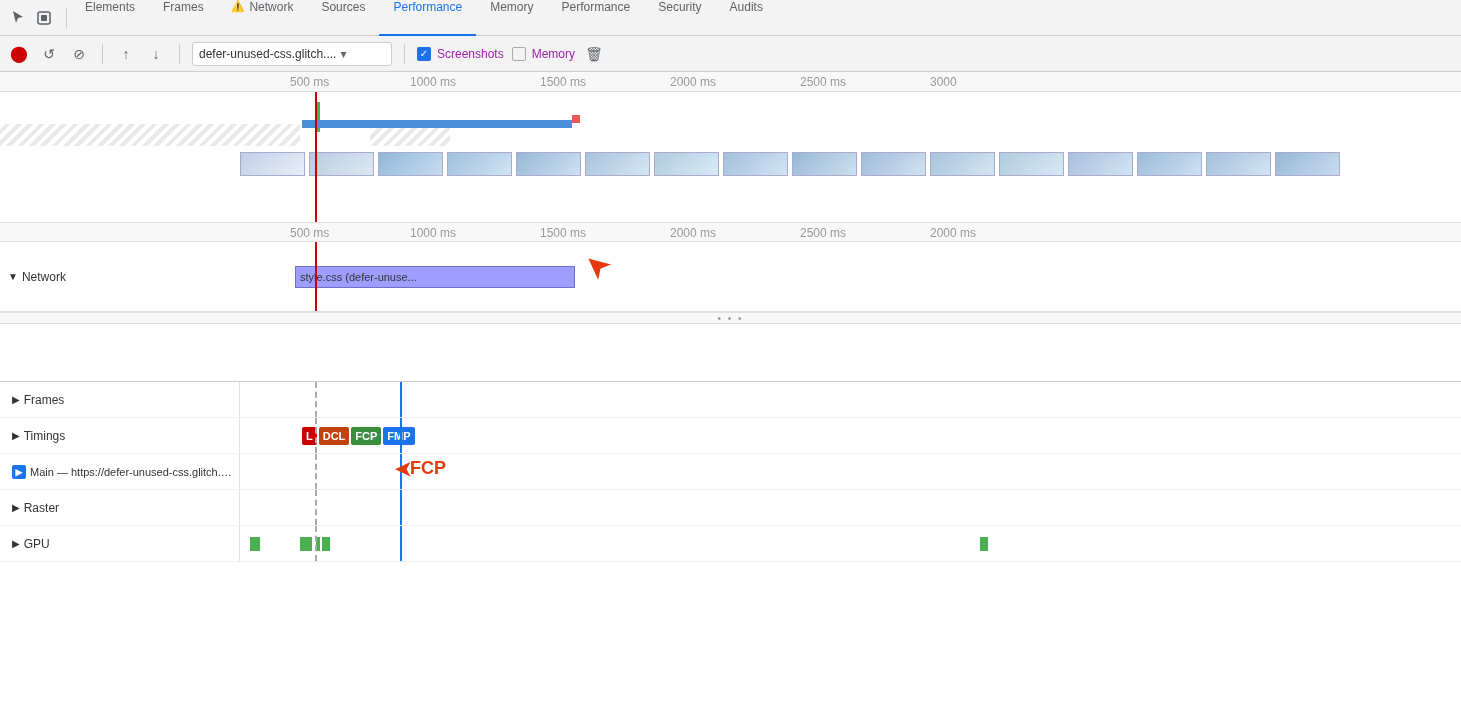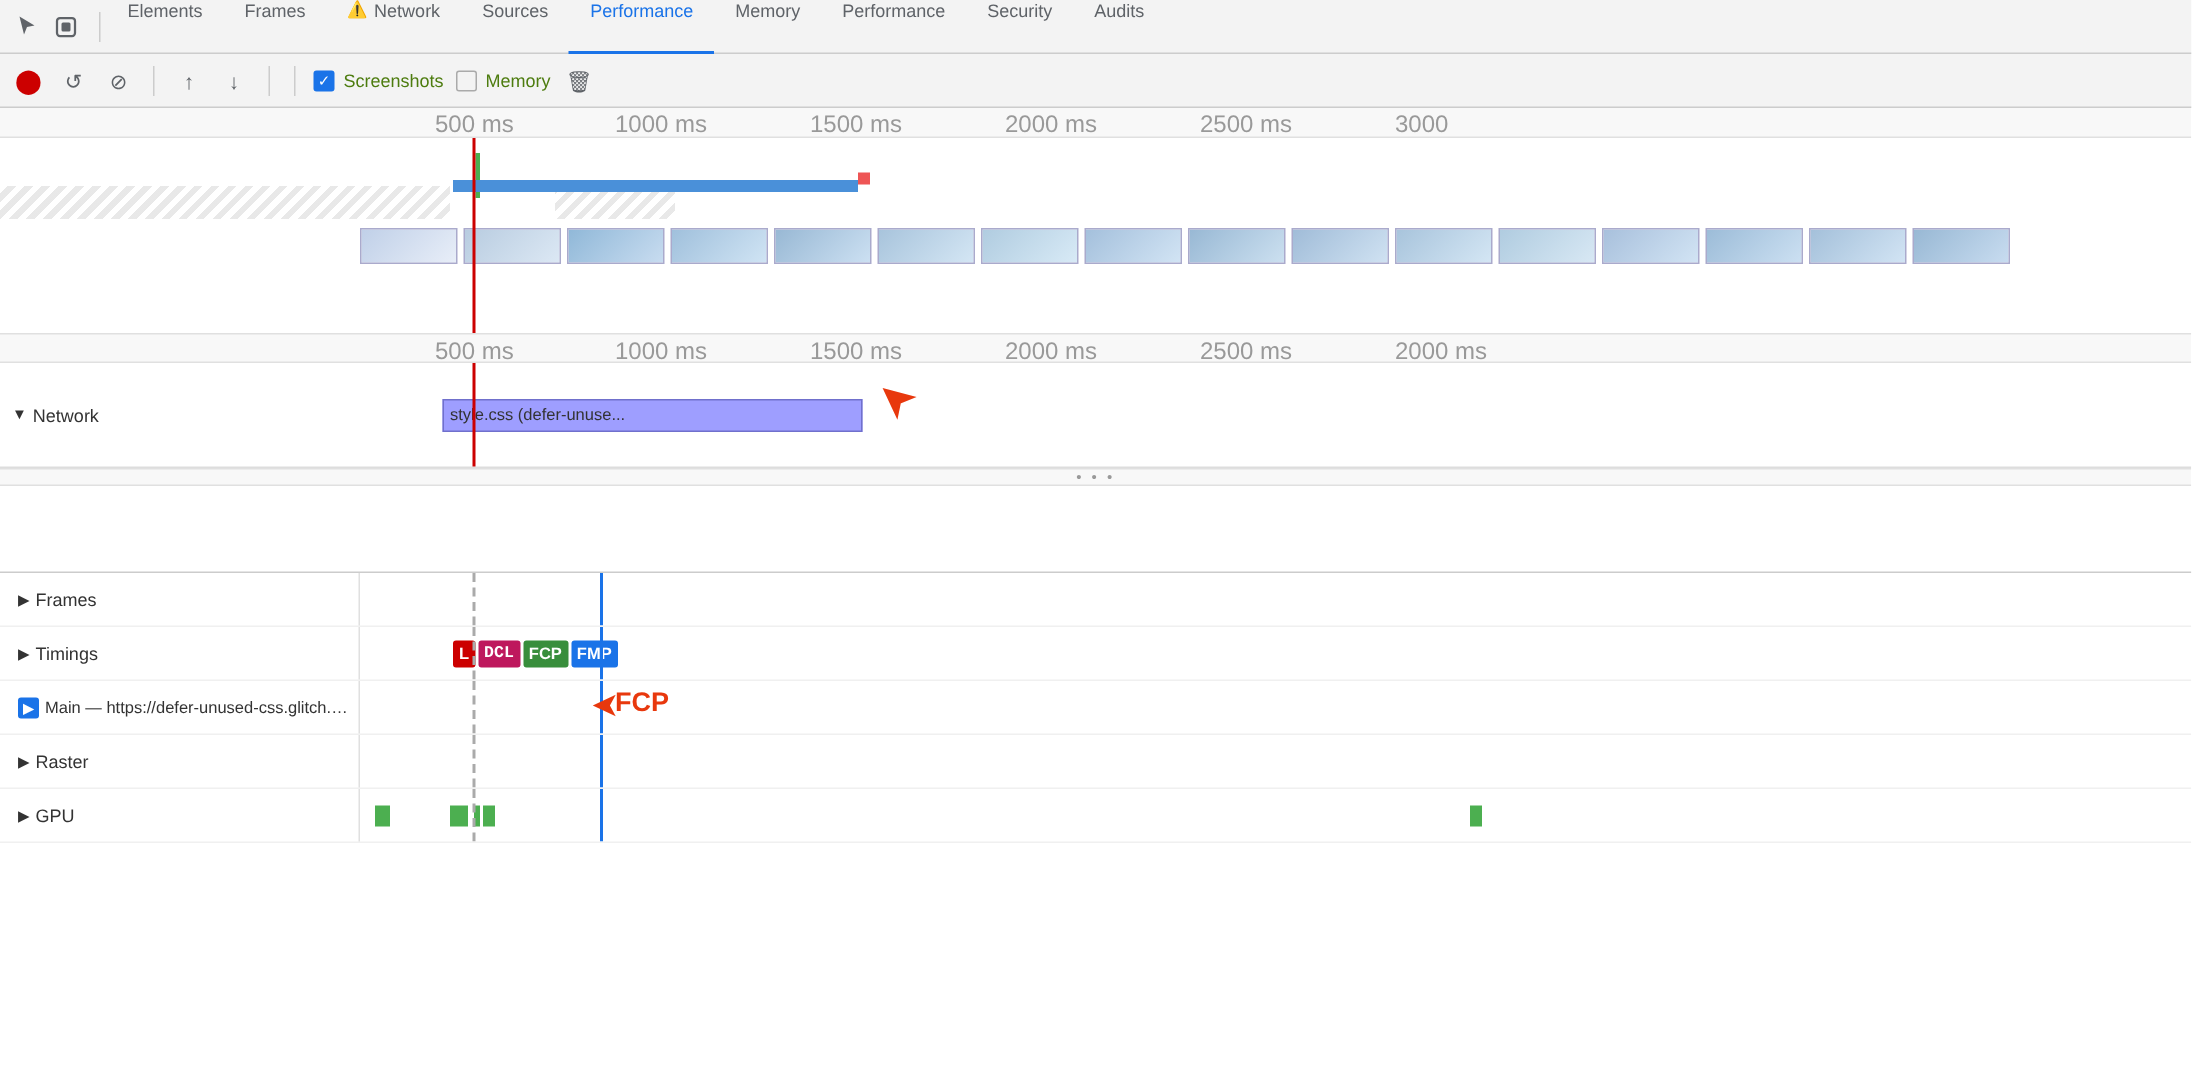--- a/index.html
+++ b/index.html
@@ -78,21 +78,21 @@
       color: #333;
       height: 24px;
       min-width: 200px;
       gap: 4px;
     }
     .toolbar-checkbox-group {
       display: flex; align-items: center; gap: 6px;
     }
     .checkbox-label {
       display: flex; align-items: center; gap: 4px;
-      font-size: 12px; color: #4d7c0f; cursor: pointer; text-align: right;
+      font-size: 12px; color: #a21caf; cursor: pointer; text-align: right;
     }
     .checkbox-blue {
       width: 14px; height: 14px;
       background: #1a73e8;
       border-radius: 2px;
       display: flex; align-items: center; justify-content: center;
       color: #fff; font-size: 10px;
     }
     .checkbox-empty {
       width: 14px; height: 14px;
@@ -101,21 +101,21 @@
     }
     .timeline-ruler {
       height: 20px;
       background: #f8f8f8;
       border-bottom: 1px solid #e0e0e0;
       position: relative;
       padding-left: 240px;
     }
     .ruler-tick {
       position: absolute;
-      font-size: 16px;
+      font-size: 12px;
       color: #999;
       top: 3px;
     }
     .ruler2 {
       height: 20px;
       background: #f8f8f8;
       border-bottom: 1px solid #e0e0e0;
       border-top: 1px solid #e0e0e0;
       position: relative;
       padding-left: 240px;
@@ -167,21 +167,21 @@
       display: inline-flex; align-items: center; justify-content: center;
       height: 18px;
       padding: 0 4px;
       font-size: 11px;
       font-weight: bold;
       color: #fff;
       border-radius: 2px;
       margin-right: 1px;
     }
     .badge-l { background: #c00; }
-    .badge-dcl { background: #be185d; font-family: Liberation Mono, monospace; }
+    .badge-dcl { background: #c2410c; }
     .badge-fcp { background: #388e3c; }
     .badge-fmp { background: #1a73e8; }
 
     
     .vline-red {
       position: absolute;
       top: 0; bottom: 0;
       width: 2px;
       background: #c00;
     }
@@ -307,20 +307,24 @@
 </div>
 
 <div class="toolbar">
   <div class="toolbar-btn record">⬤</div>
   <div class="toolbar-btn">↺</div>
   <div class="toolbar-btn">⊘</div>
   <div class="toolbar-separator"></div>
   <div class="toolbar-btn">↑</div>
   <div class="toolbar-btn">↓</div>
   <div class="toolbar-separator"></div>
+  <div class="toolbar-url">
+    <span>defer-unused-css.glitch....</span>
+    <span style="color:#666">▾</span>
+  </div>
   <div class="toolbar-separator"></div>
   <div class="toolbar-checkbox-group">
     <div class="checkbox-blue">✓</div>
     <label class="checkbox-label">
       <span>Screenshots</span>
     </label>
   </div>
   <div class="toolbar-checkbox-group">
     <div class="checkbox-empty"></div>
     <label class="checkbox-label">

